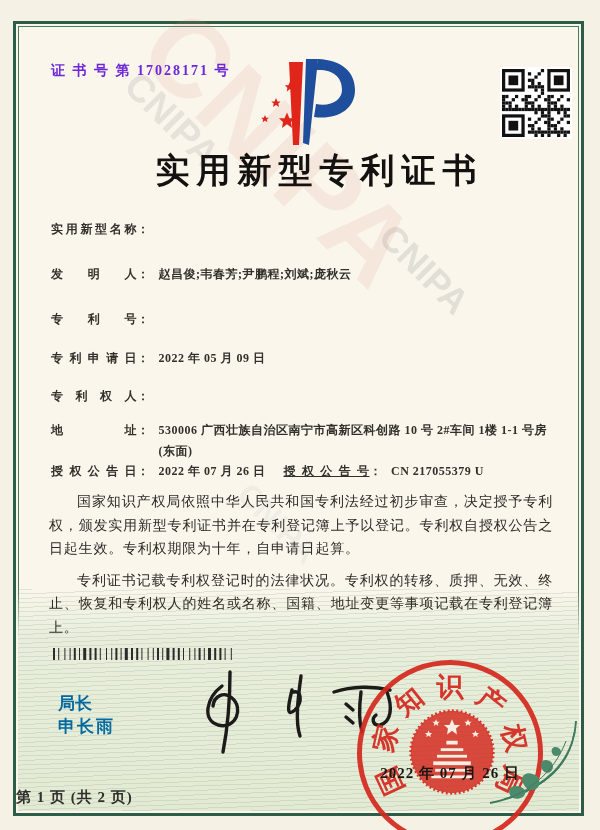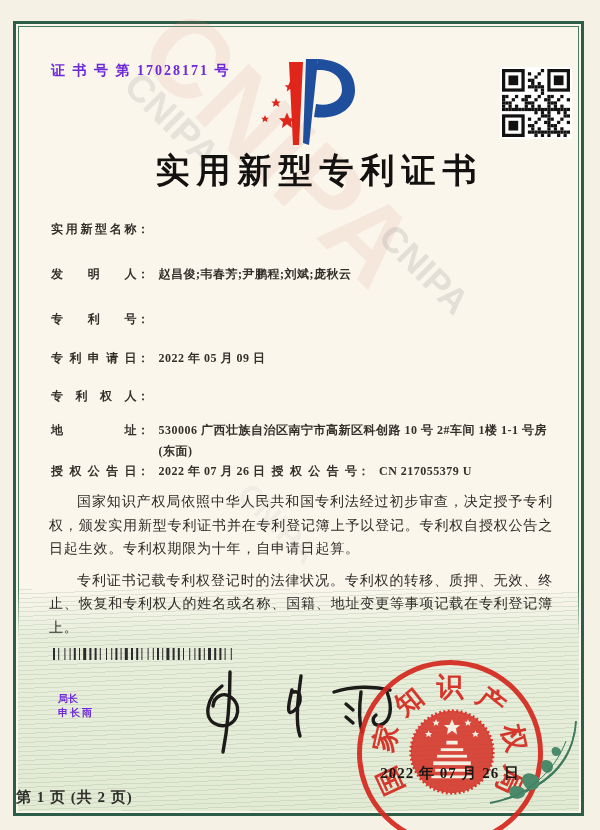--- a/index.html
+++ b/index.html
@@ -41,29 +41,29 @@
     font-size:34px; font-weight:700; letter-spacing:7px; color:#141210;padding-left:42px;
   }
   .row {
     position:absolute; left:35px; right:27px; display:flex; align-items:flex-start;
     font-size:12px; font-weight:600; color:#33302a; letter-spacing:.5px; line-height:21px;
   }
   .f-label { width:86px; flex:none; text-align:justify; text-align-last:justify; }
   .f-colon { flex:none; margin-right:9px; }
   .f-value { flex:1; }
   .g-value { flex:none; }
-  .g-label2 { margin-left:6px; }
+  .g-label2 { margin-left:18px;text-decoration:underline; }
   .paras {
     position:absolute; left:33px; right:28px; top:466px;
     font-size:14px; color:#2e2b26; letter-spacing:.8px; line-height:23.5px; text-align:justify;
   }
   .paras p { text-indent:2em; }
   .paras p + p { margin-top:8px; }
   .barcode { position:absolute; left:37px; top:622px; width:184px; height:12px; }
-  .officer { position:absolute; left:42px; top:668px; font-family:"Liberation Sans",sans-serif; font-weight:700; font-size:10px; color:#6d28d9; }
+  .officer { position:absolute; left:42px; top:668px; font-family:"Liberation Sans",sans-serif; font-weight:700; font-size:17px; color:#0369a1; }
   .officer div + div { letter-spacing:2px; }
   .signature { position:absolute; left:172px; top:636px; }
   .seal {
     position:absolute; left:341px; top:636px; width:186px; height:186px;
     border:5px solid var(--seal-color); border-radius:50%; opacity:.92;
   }
   .seal-text { position:absolute; inset:0; }
   .seal-text span {
     position:absolute; left:50%; top:50%;
     font-size:27px; font-weight:700; color:var(--seal-color);

